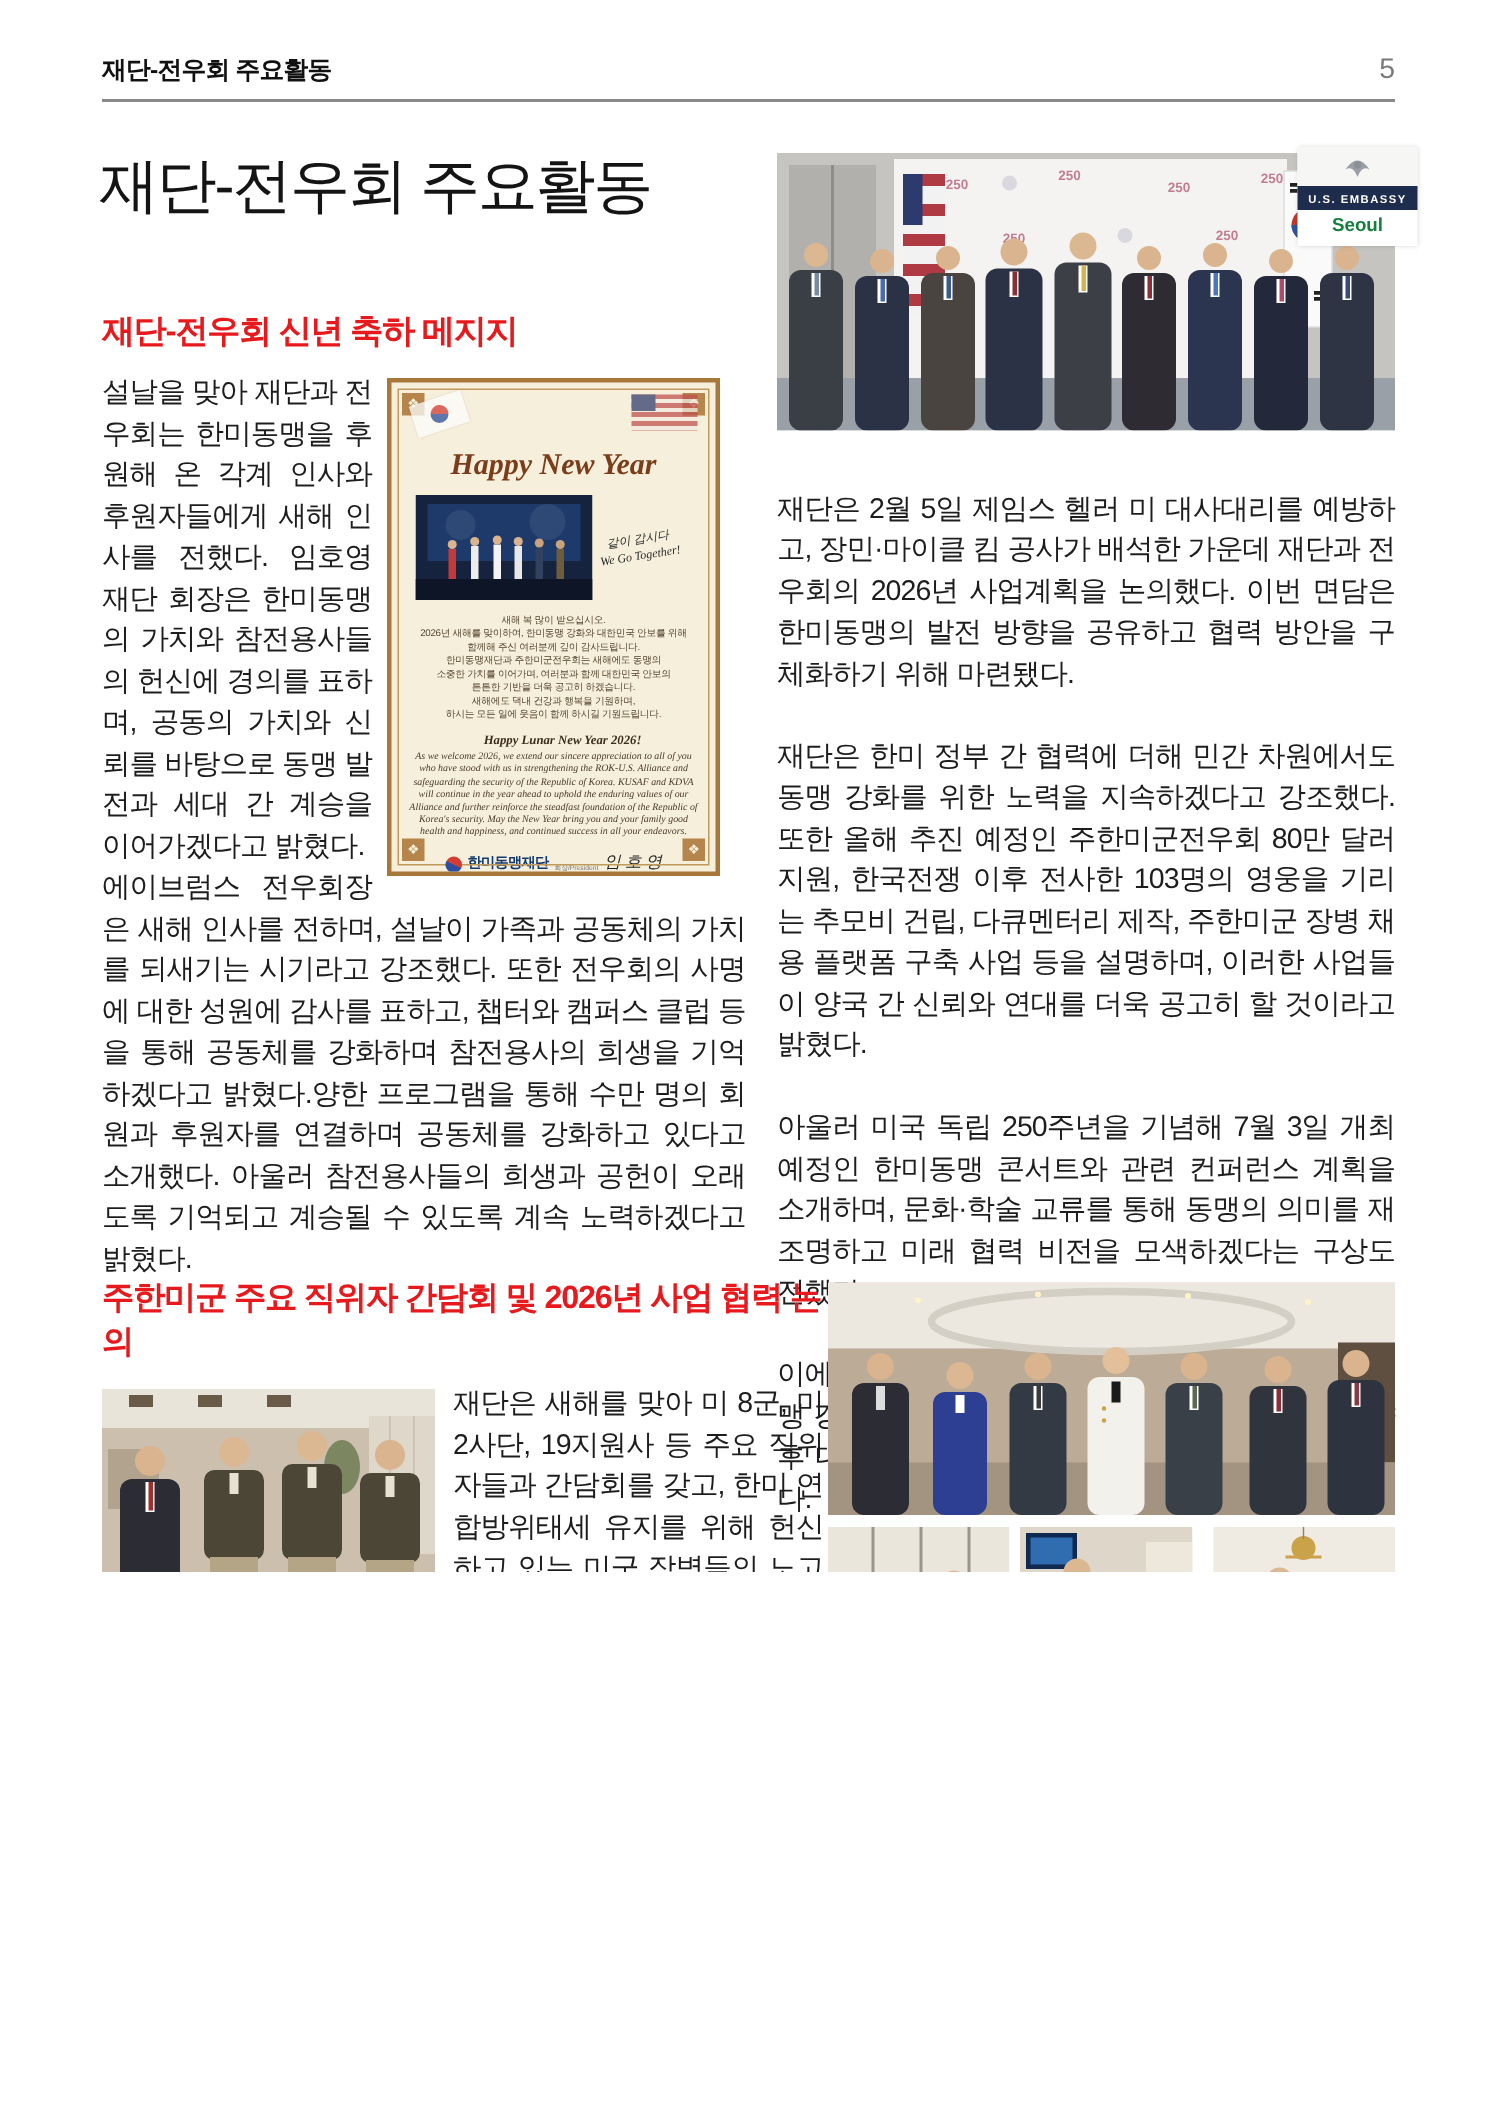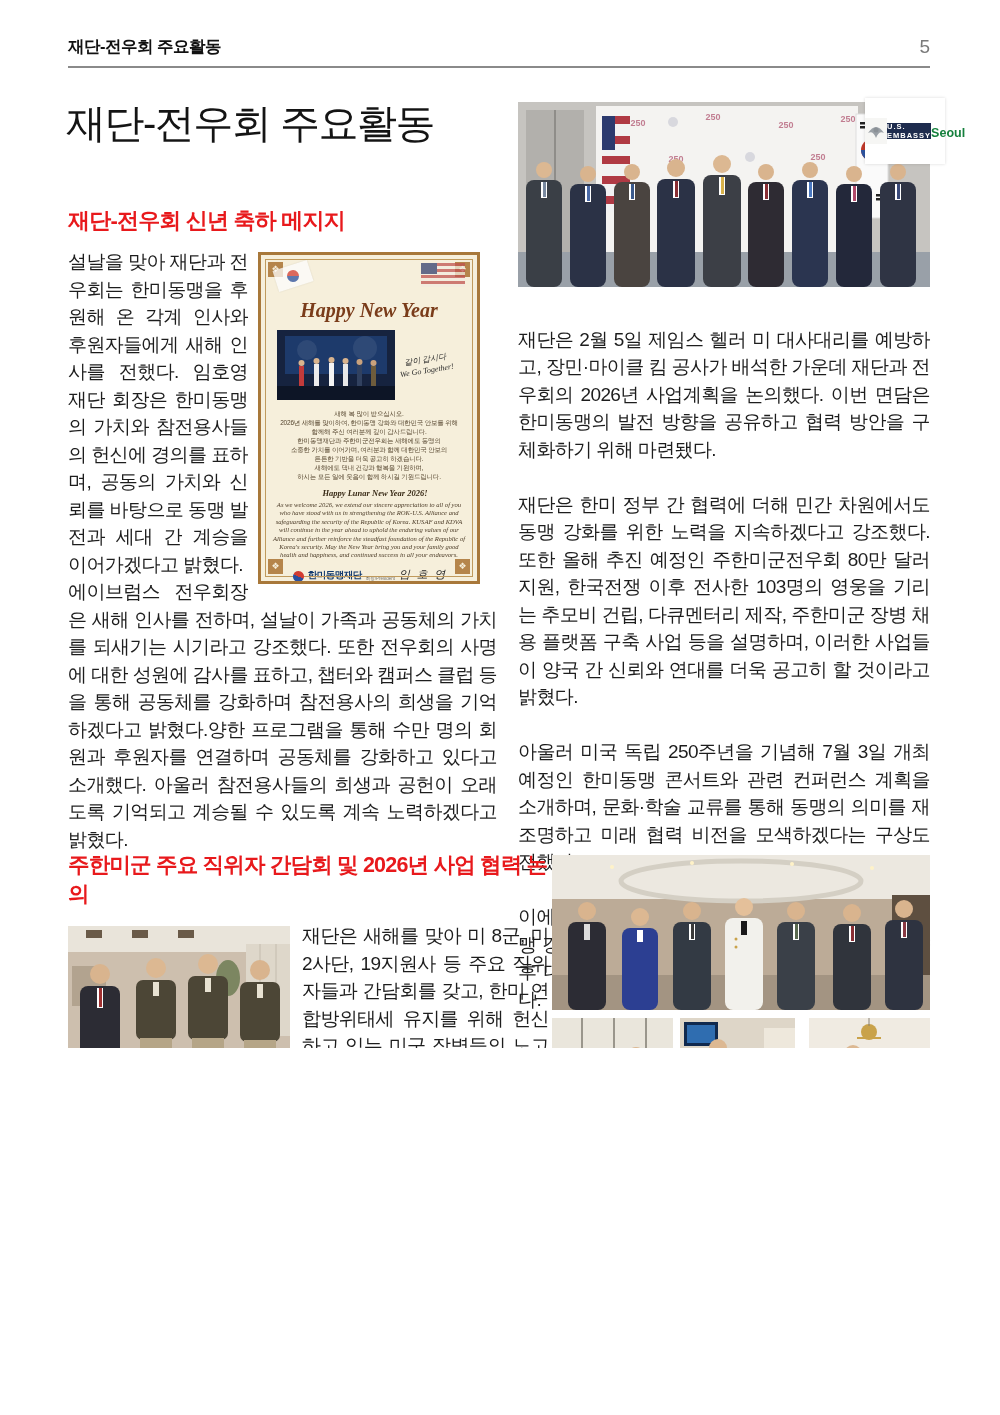--- a/index.html
+++ b/index.html
@@ -42,27 +42,27 @@
            white-space:pre-line;letter-spacing:-0.2px;}
   .card-en-title{margin-top:7px;text-align:center;font-family:"Liberation Serif",serif;
                  font-style:italic;font-weight:bold;font-size:8.5px;color:#3a2c18;padding-left:12px;}
   .card-en{margin:3px 10px 0 10px;text-align:center;font-family:"Liberation Serif",serif;
            font-style:italic;font-size:6.6px;line-height:8.4px;color:#4a3a26;}
   .card-org{margin-top:7px;display:flex;justify-content:center;align-items:flex-end;gap:4px;}
   .taegeuk{width:11px;height:11px;border-radius:50%;
            background:linear-gradient(180deg,#d23c32 50%,#2b4f9e 50%);transform:rotate(25deg);}
   .org-name{font-size:9.5px;font-weight:bold;color:#123a6e;letter-spacing:-0.5px;}
   .org-sub{font-size:4.5px;color:#777;line-height:5.5px;text-align:left;}
-  .org-sign{font-family:Liberation Mono, monospace;font-style:italic;font-size:11px;color:#222;}
+  .org-sign{font-family:Liberation Serif, serif;font-style:italic;font-size:11px;color:#222;}
   
   .art2{position:absolute;left:518px;top:102px;width:412px;}
   .art2 h2{margin-bottom:8px;}
   .photo-wrap{position:relative;width:412px;height:185px;margin-bottom:11px;}
   .embassy-logo{position:absolute;top:-4px;right:-15px;width:80px;height:66px;background:#ffffff;
-                z-index:3;display:flex;flex-direction:row;align-items:center;
+                z-index:3;display:flex;flex-direction:column;align-items:center;
                 box-shadow:0 0 3px rgba(0,0,0,.15);}
   .seal{height:26px;display:flex;align-items:center;justify-content:center;width:100%;background:#f6f6f4;}
   .bar-navy{width:100%;height:16px;background:#1e2c4e;color:#fff;font-size:7.5px;font-weight:bold;
             letter-spacing:1px;display:flex;align-items:center;justify-content:center;}
   .seoul{font-size:12.5px;font-weight:bold;color:#15803d;margin-top:3px;}
   .art2 p{margin:0;}
   
   .art3{position:absolute;left:68px;top:850px;width:481px;}
   .art3 h2{font-size:21.5px;margin-bottom:14px;}
   .meet-photo{float:left;width:222px;height:153px;margin:4px 12px 4px 0;}

